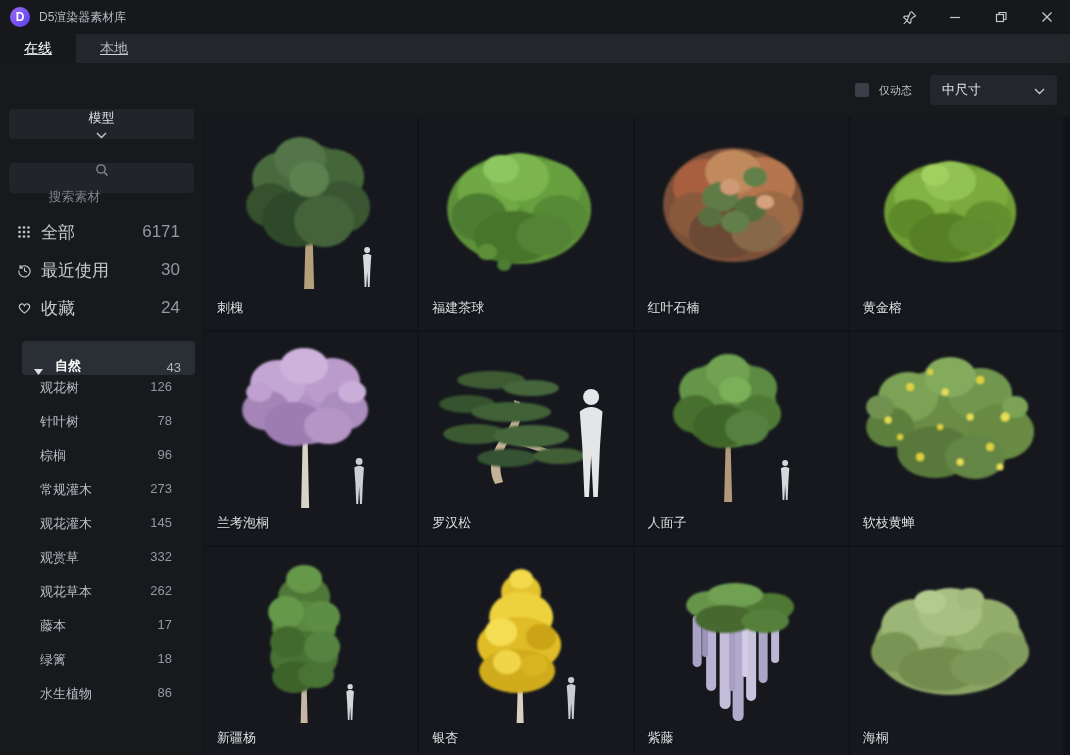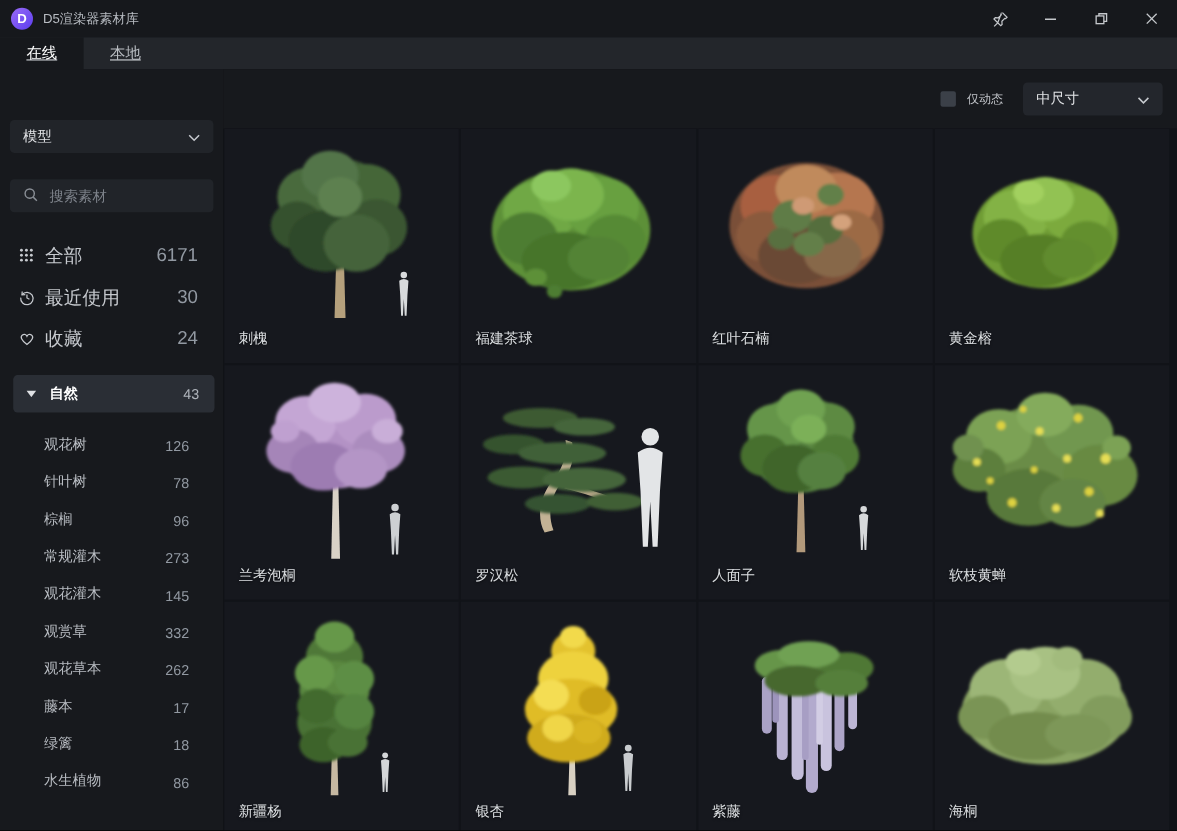--- a/index.html
+++ b/index.html
@@ -16,32 +16,32 @@
   .tbtn svg{display:block;}
 
   
   .tabbar{height:29px;background:#23262b;display:flex;text-decoration:underline;}
   .tab{width:76px;height:29px;display:flex;align-items:center;justify-content:center;font-size:14px;color:#b9bdc2;}
   .tab.active{background:#16181c;color:#fff;}
 
   
   .bodyrow{display:flex;height:692px;}
   .sidebar{width:203px;background:#17191d;flex:none;padding-top:46px;overflow:hidden;}
-  .sd-box{margin:0 9px 24px 9px;height:30px;background:#212429;border-radius:4px;display:flex;align-items:center;padding:0 12px;font-size:13px;color:#dfe1e4;}
+  .sd-box{margin:0 9px 24px 9px;height:30px;background:#212429;border-radius:4px;display:flex;align-items:center;padding:0 12px;font-size:13px;color:#dfe1e4;flex-direction:column;}
   .sd-box .grow{flex:1;}
   .searchbox{margin-bottom:20px;color:#7d828a;gap:8px;}
   .searchbox input{background:transparent;border:none;outline:none;color:#f0abfc;font-size:13px;width:110px;}
   .searchbox input::placeholder{color:#7d828a;}
   .sd-row{height:38px;display:flex;align-items:center;padding:0 23px 0 16px;font-size:17px;color:#c6c9ce;}
   .sd-row .ic{width:16px;height:16px;margin-right:9px;display:flex;align-items:center;justify-content:center;}
   .sd-row .count{margin-left:auto;color:#9299a2;}
-  .group-row{margin:14px 8px 4px 12px;height:34px;background:#2a2e35;border-radius:4px;display:flex;align-items:center;padding:0 14px 0 12px;font-size:13px;color:#fff;font-weight:bold;}
+  .group-row{margin:14px 8px 4px 22px;height:34px;background:#2a2e35;border-radius:4px;display:flex;align-items:flex-end;padding:0 14px 0 12px;font-size:13px;color:#fff;font-weight:bold;}
   .group-row .caret{margin-right:12px;display:flex;}
   .group-row .count{margin-left:auto;font-weight:normal;color:#aeb3ba;}
-  .sub-row{height:34px;display:flex;align-items:flex-end;padding:0 31px 0 40px;font-size:13px;color:#b9bdc3;}
+  .sub-row{height:34px;display:flex;align-items:flex-start;padding:0 31px 0 40px;font-size:13px;color:#b9bdc3;}
   .sub-row .count{margin-left:auto;color:#9299a2;}
 
   .main{flex:1;background:#111318;display:flex;flex-direction:column;}
   .filterbar{height:54px;background:#17191d;display:flex;align-items:center;justify-content:flex-end;padding-right:13px;gap:0;}
   .checkbox{width:14px;height:14px;border-radius:2px;background:#3b4048;margin-right:10px;}
   .chk-label{font-size:11px;color:#c0c3c8;margin-right:18px;}
   .size-dd{width:127px;height:30px;background:#23262c;border-radius:4px;display:flex;align-items:center;padding:0 12px;font-size:13px;color:#e0e2e5;}
   .size-dd .grow{flex:1;}
 
   .grid{flex:1;display:grid;grid-template-columns:repeat(4,1fr);grid-auto-rows:213px;gap:2px;padding:0 7px 0 1px;overflow:hidden;background:#111318;}

